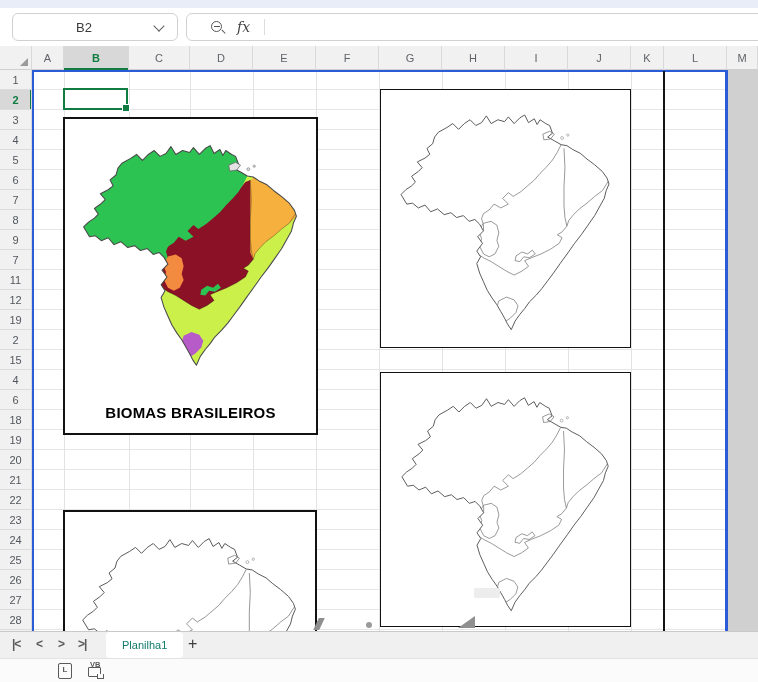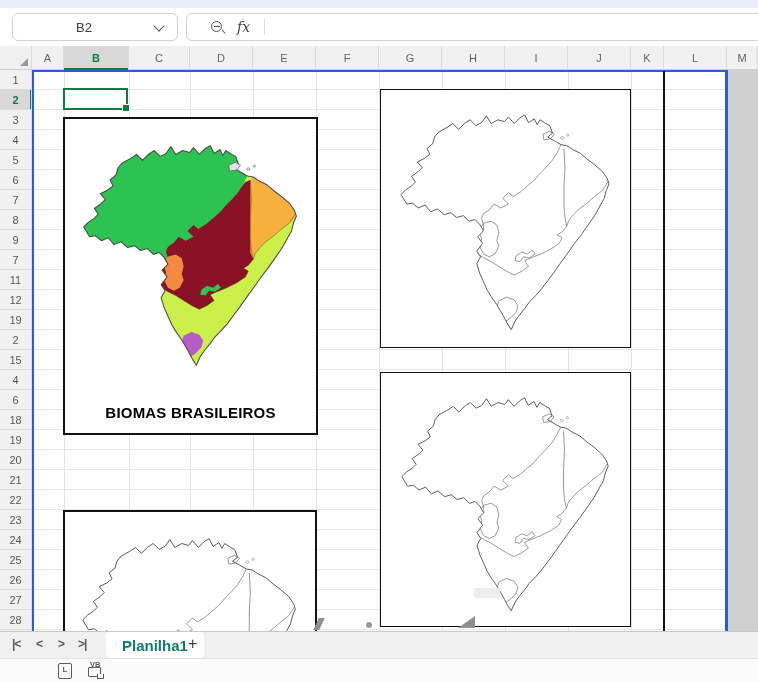--- a/index.html
+++ b/index.html
@@ -61,21 +61,21 @@
   .wm-slash{position:absolute;left:284px;top:548px;width:6px;height:12px;background:#8f8f8f;transform:skewX(-25deg);}
   .wm-dot{position:absolute;left:334px;top:552px;width:6px;height:6px;border-radius:50%;background:#9a9a9a;}
   .wm-tri{position:absolute;left:426px;top:546px;width:0;height:0;
           border-left:17px solid transparent;border-bottom:12px solid #8f8f8f;}
   .wm-blob{position:absolute;left:442px;top:518px;width:26px;height:10px;background:#ededed;border-radius:2px;}
   
   .tab-bar{position:absolute;left:0;top:631px;width:758px;height:27px;background:#f0f0f0;
            border-top:1px solid #c9c9c9;box-sizing:border-box;}
   .nav-btn{position:absolute;top:5px;font-size:12px;font-weight:bold;color:#5a5a5a;letter-spacing:-1px;cursor:default;}
   .sheet-tab{position:absolute;left:106px;top:0px;height:26px;padding:0 16px;background:#fff;
-             border-radius:4px;display:flex;align-items:center;font-size:15px;font-weight:bold;color:var(--tabaccent);}
+             border-radius:4px;display:flex;align-items:center;font-size:11px;font-weight:normal;color:var(--tabaccent);}
   .add-tab{position:absolute;left:188px;top:3px;font-size:16px;color:#3c3c3c;}
   .status-bar{position:absolute;left:0;top:658px;width:758px;height:24px;background:#fbfbfb;
               border-top:1px solid #e2e2e2;box-sizing:border-box;}
   .ico-pages{position:absolute;left:58px;top:4px;width:12px;height:14px;border:1.3px solid #5a5a5a;
              border-radius:2px;background:#fbfbfb;}
   .ico-pages:before{content:"";position:absolute;left:3px;top:-4px;width:12px;height:14px;
              border:1.3px solid #5a5a5a;border-radius:2px;z-index:-1;}
   .ico-pages .ltr{position:absolute;left:0;top:1px;width:100%;text-align:center;font-size:8px;font-weight:bold;color:#5a5a5a;}
   .ico-macro{position:absolute;left:88px;top:2px;width:18px;height:18px;}
   .ico-macro .vb{position:absolute;left:2px;top:-1px;font-size:7.5px;font-weight:bold;color:#5a5a5a;letter-spacing:0;text-align:center;}

